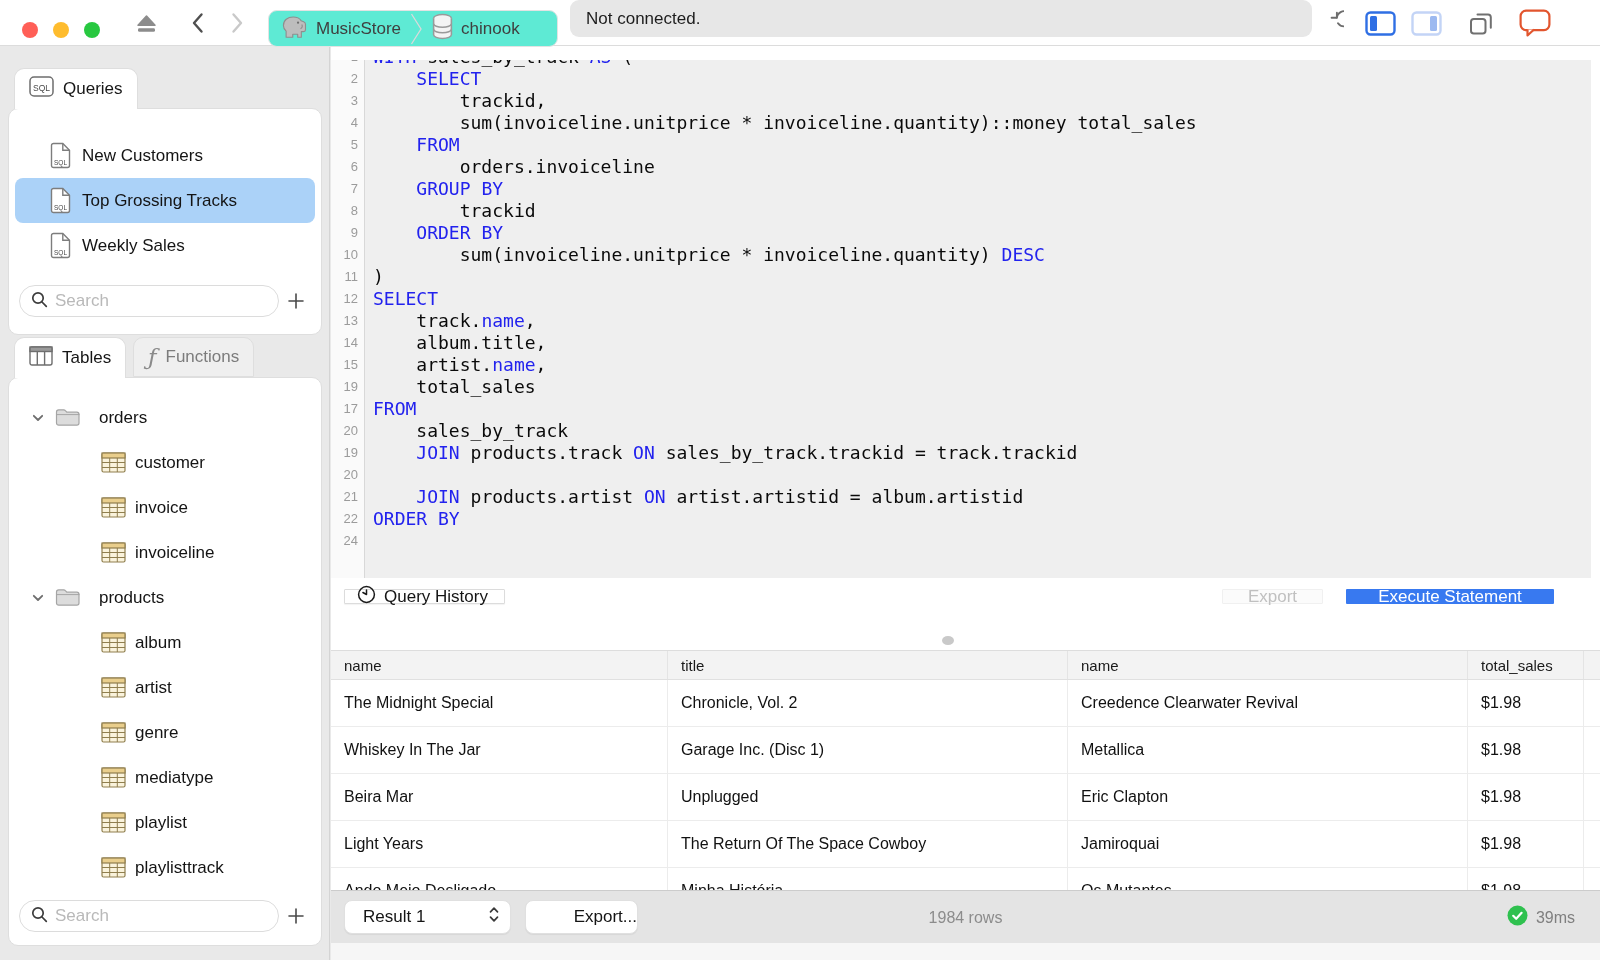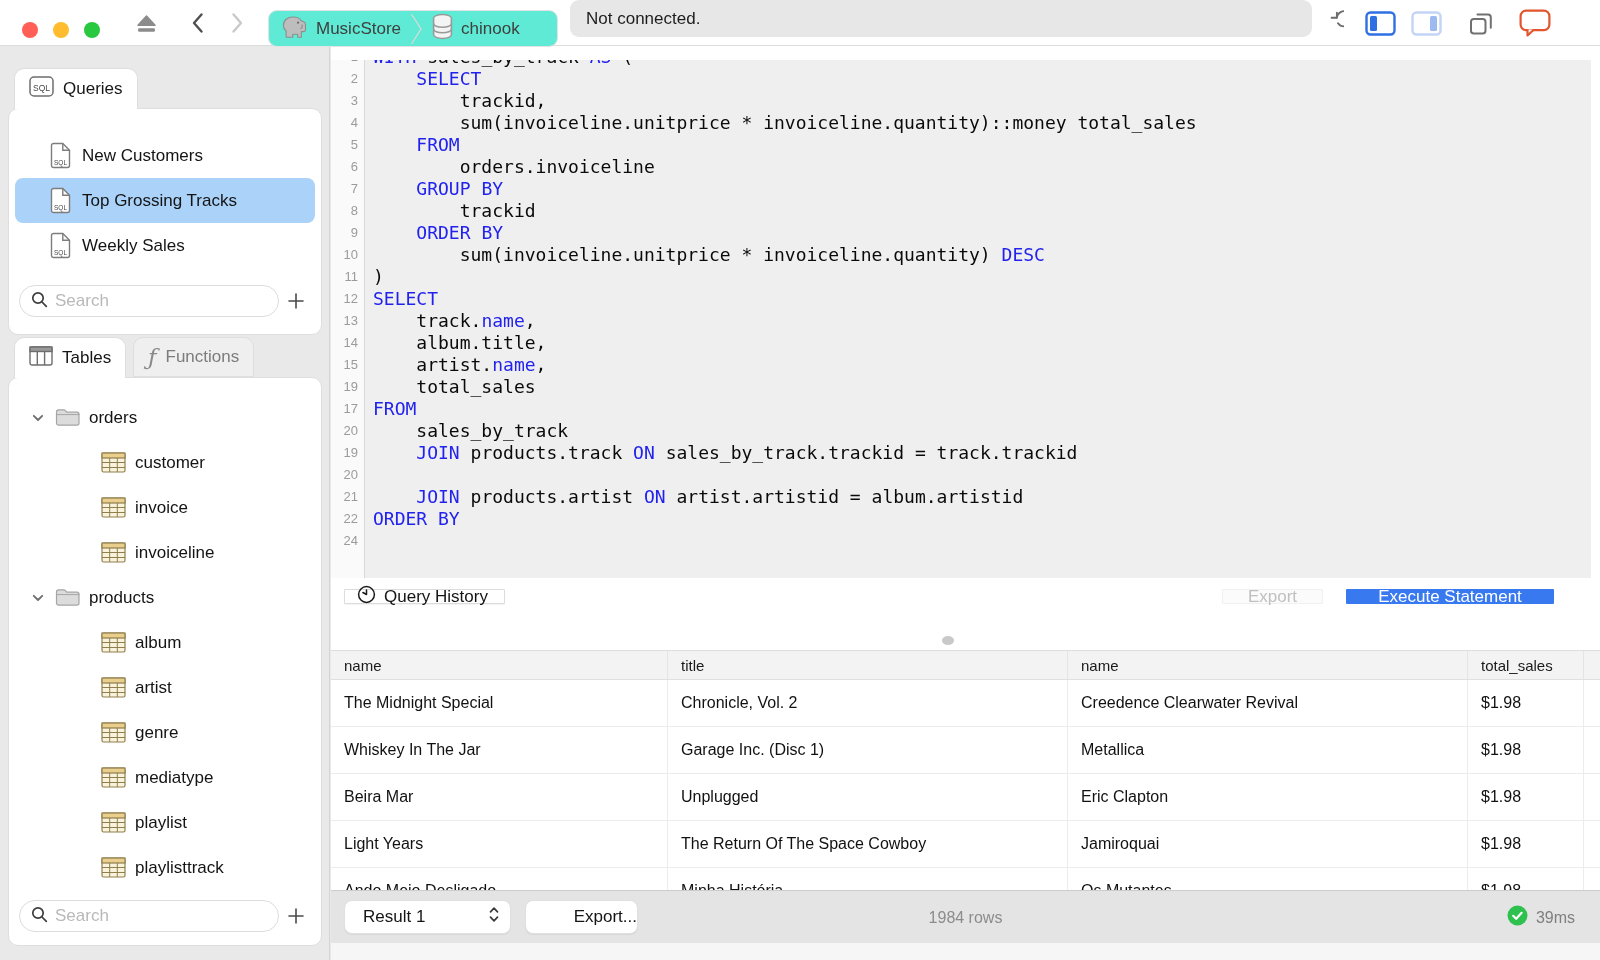--- a/index.html
+++ b/index.html
@@ -31,21 +31,21 @@
   .t-card { top:331px; height:569px; }
 
   .q-list { position:absolute; left:0; top:24px; right:0; }
   .q-item { position:relative; height:45px; margin:0 6px; border-radius:8px; display:flex; align-items:center; padding-left:35px; gap:11px; font-size:17px; color:#141414; }
   .q-item.selected { background:#abd2f8; }
 
   .tree { position:absolute; left:0; top:17px; right:0; }
   .tree-row { height:45px; display:flex; align-items:center; font-size:17px; color:#141414; }
   .tree-row .chev { width:14px; margin-left:22px; display:flex; }
   .tree-row .f-ic { margin-left:10px; display:flex; }
-  .tree-row.folder span.lbl { margin-left:8px; }
+  .tree-row.folder span.lbl { margin-left:18px; }
   .tree-row.table { padding-left:92px; }
   .tree-row.table span.lbl { margin-left:9px; }
 
   .search-row { position:absolute; left:10px; right:8px; height:32px; display:flex; align-items:center; z-index:5; }
   .search-box { flex:1; height:32px; background:#fff; border:1px solid #dcdcdc; border-radius:16px; display:flex; align-items:center; padding-left:11px; gap:7px; }
   .search-box input { border:none; outline:none; background:transparent; font-size:17px; color:#222; width:100%; font-family:"Liberation Sans",sans-serif; }
   .search-box input::placeholder { color:#b9b9b9; }
   .plus-btn { width:34px; height:32px; display:flex; align-items:center; justify-content:center; }
 
   

